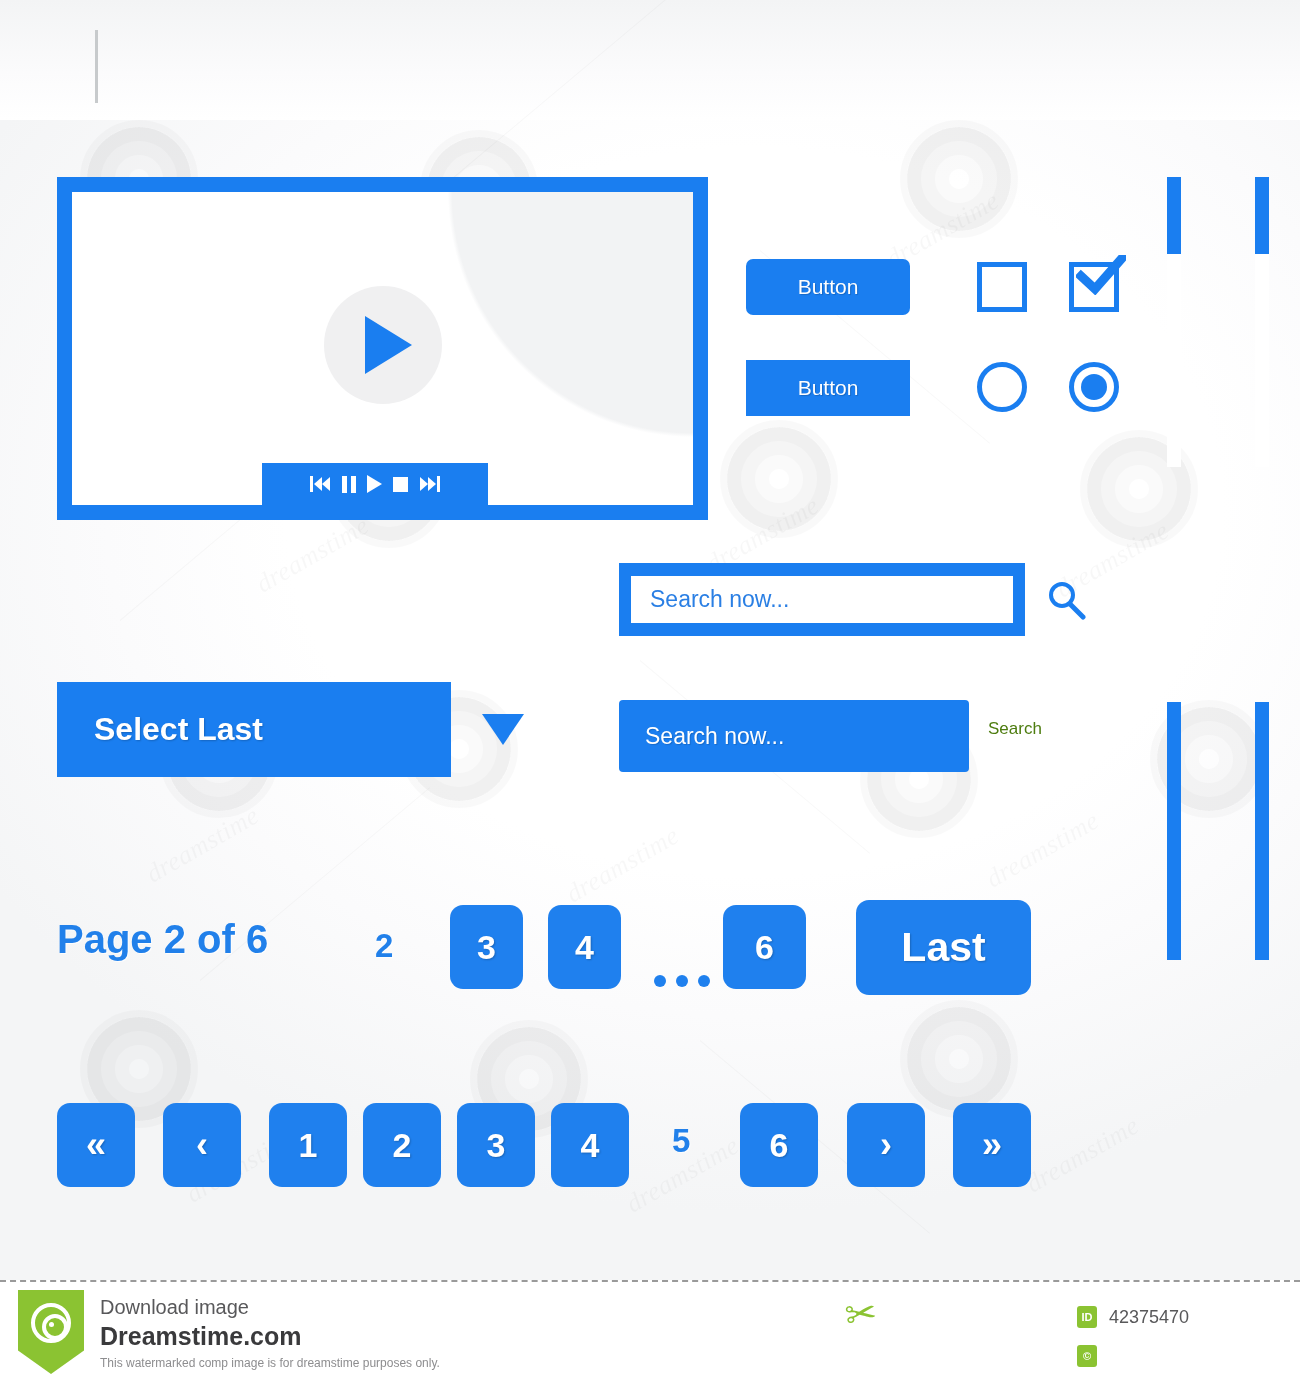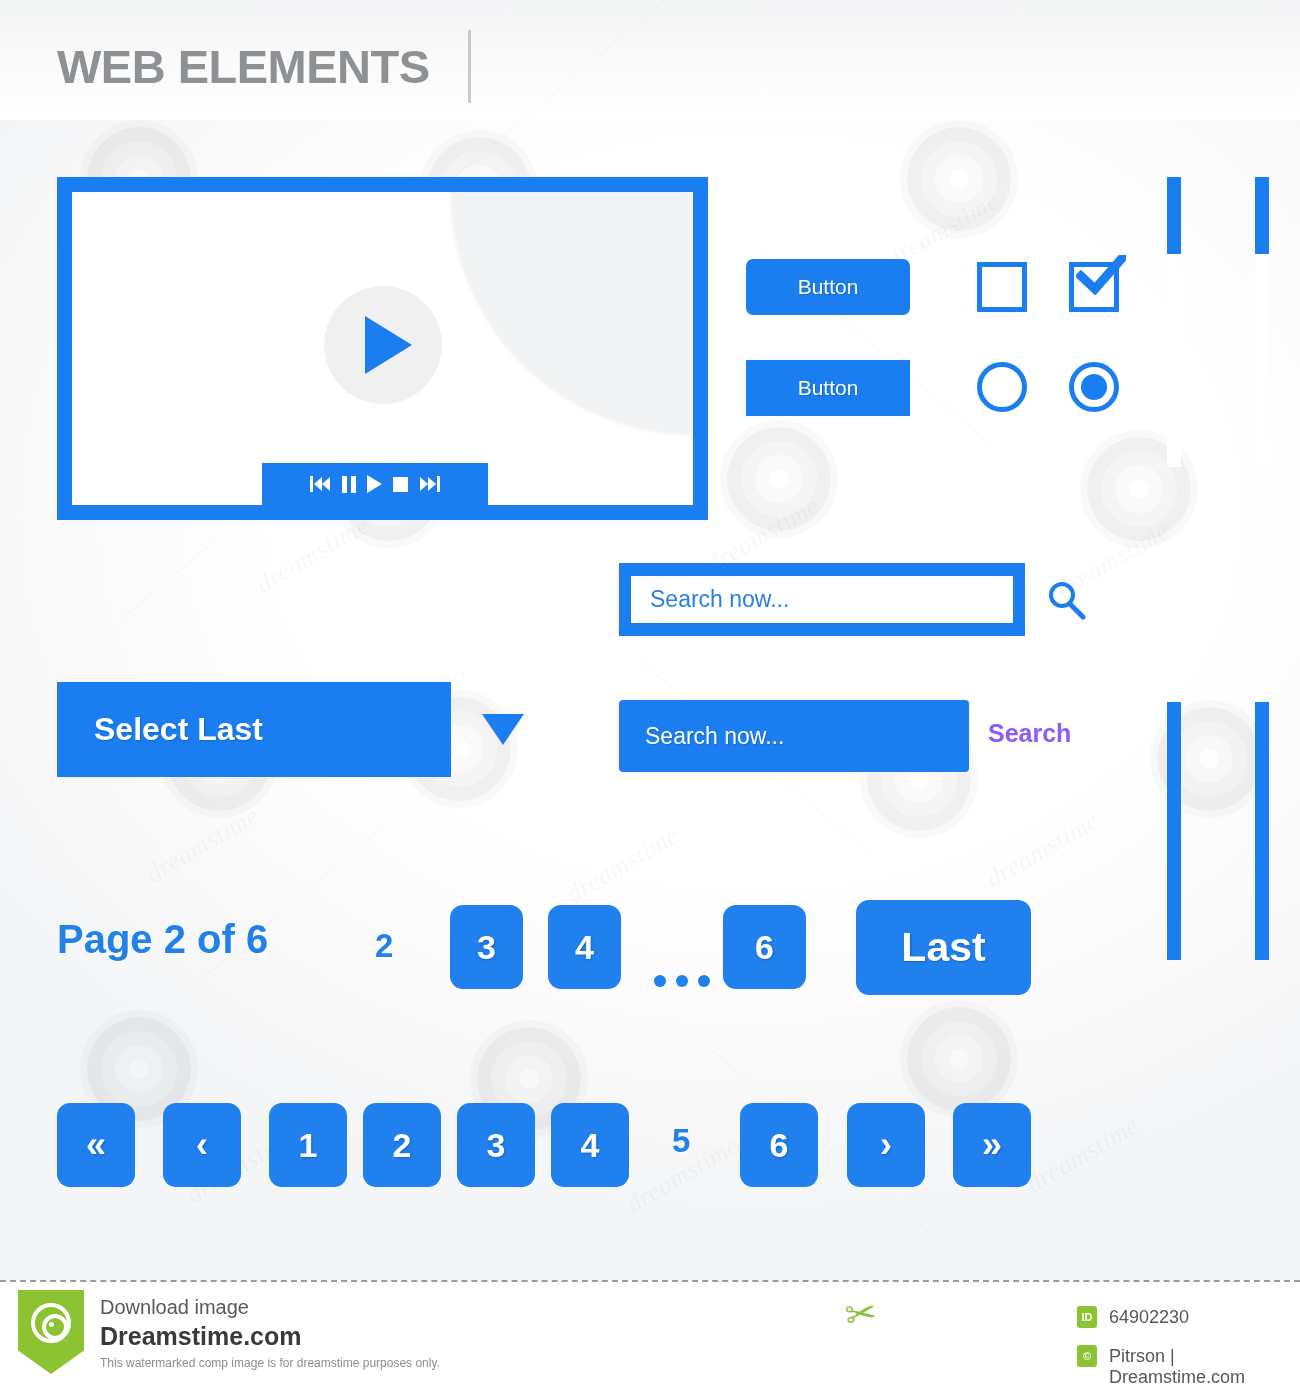--- a/index.html
+++ b/index.html
@@ -221,21 +221,21 @@
     width: 350px; height: 72px;
     background: #1a7ef0;
     border-radius: 4px;
     display: flex; align-items: center;
     padding-left: 26px;
     font-size: 23px; color: #ffffff;
     text-shadow: 1px 1px 1px rgba(0,0,0,0.16);
   }
   .search-link {
     position: absolute; left: 988px; top: 719px;
-    font-size: 25px; font-weight: bold; color: #8b5cf6;
+    font-size: 17px; font-weight: normal; color: #4d7c0f;
     text-shadow: 1px 1px 0 rgba(255,255,255,0.7);
   }
 
   
   .select-bar {
     position: absolute; left: 57px; top: 682px;
     width: 394px; height: 95px;
     background: #1a7ef0;
     display: flex; align-items: center;
     padding-left: 37px;
@@ -381,21 +381,20 @@
   <div class="wm-slash" style="left:60px;  top:200px;  transform: rotate(40deg);"></div>
   <div class="wm-slash" style="left:450px; top:180px;  transform: rotate(-40deg);"></div>
   <div class="wm-slash" style="left:760px; top:250px;  transform: rotate(40deg);"></div>
   <div class="wm-slash" style="left:120px; top:620px;  transform: rotate(-40deg);"></div>
   <div class="wm-slash" style="left:640px; top:660px;  transform: rotate(40deg);"></div>
   <div class="wm-slash" style="left:200px; top:980px;  transform: rotate(-40deg);"></div>
   <div class="wm-slash" style="left:700px; top:1040px; transform: rotate(40deg);"></div>
 </div>
 
 <div class="header">
-  <div class="h-main">WEB ELEMENTS</div>
   <div class="h-divider"></div>
 </div>
 
 <div class="player">
   <div class="player-screen"></div>
 
   <div class="play-badge">
     <div class="play-tri"></div>
   </div>
 
@@ -513,16 +512,15 @@
 
 <div class="footer">
   <div class="f-logo">
     <div class="f-spiral"></div>
   </div>
   <div class="f-dl">Download image</div>
   <div class="f-site">Dreamstime.com</div>
   <div class="f-note">This watermarked comp image is for dreamstime purposes only.</div>
   <div class="scissors">✂</div>
   <div class="f-badge f-id-badge">ID</div>
-  <div class="f-id-text">64902230</div>
+  <div class="f-id-text">42375470</div>
   <div class="f-badge f-cp-badge">©</div>
-  <div class="f-cp-text">Pitrson | Dreamstime.com</div>
 </div>
 
 </body></html>

